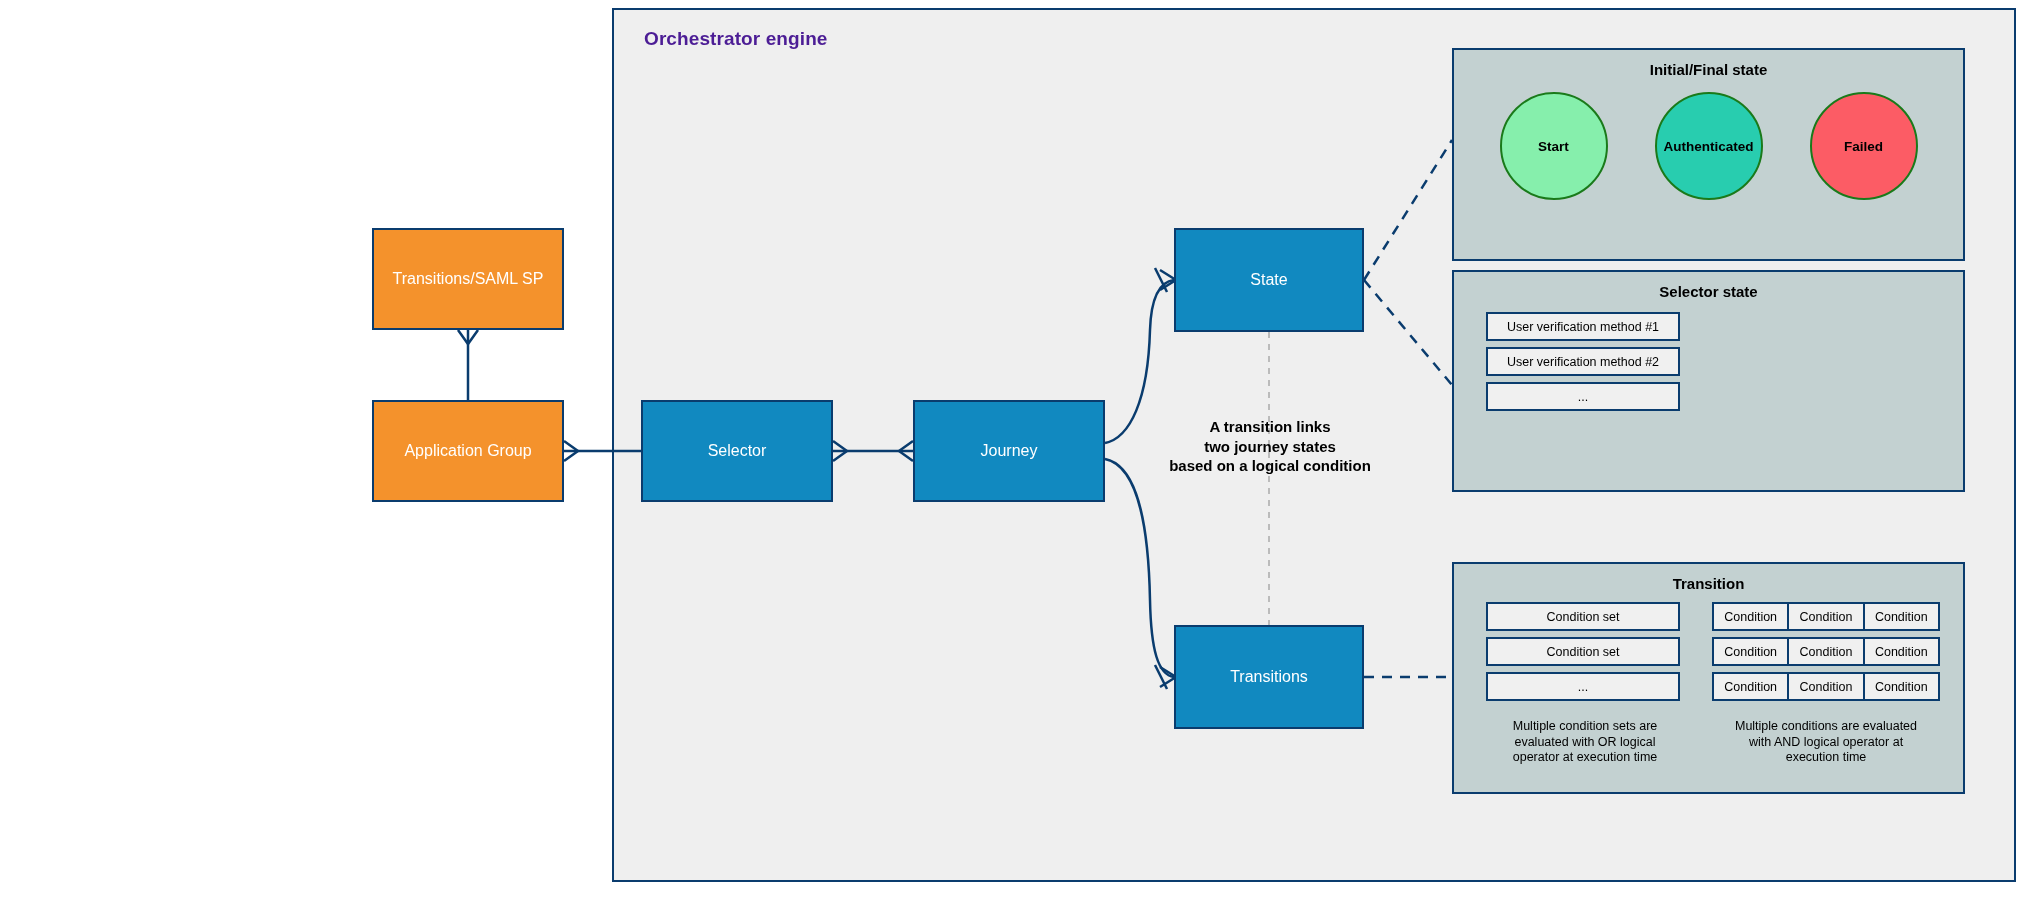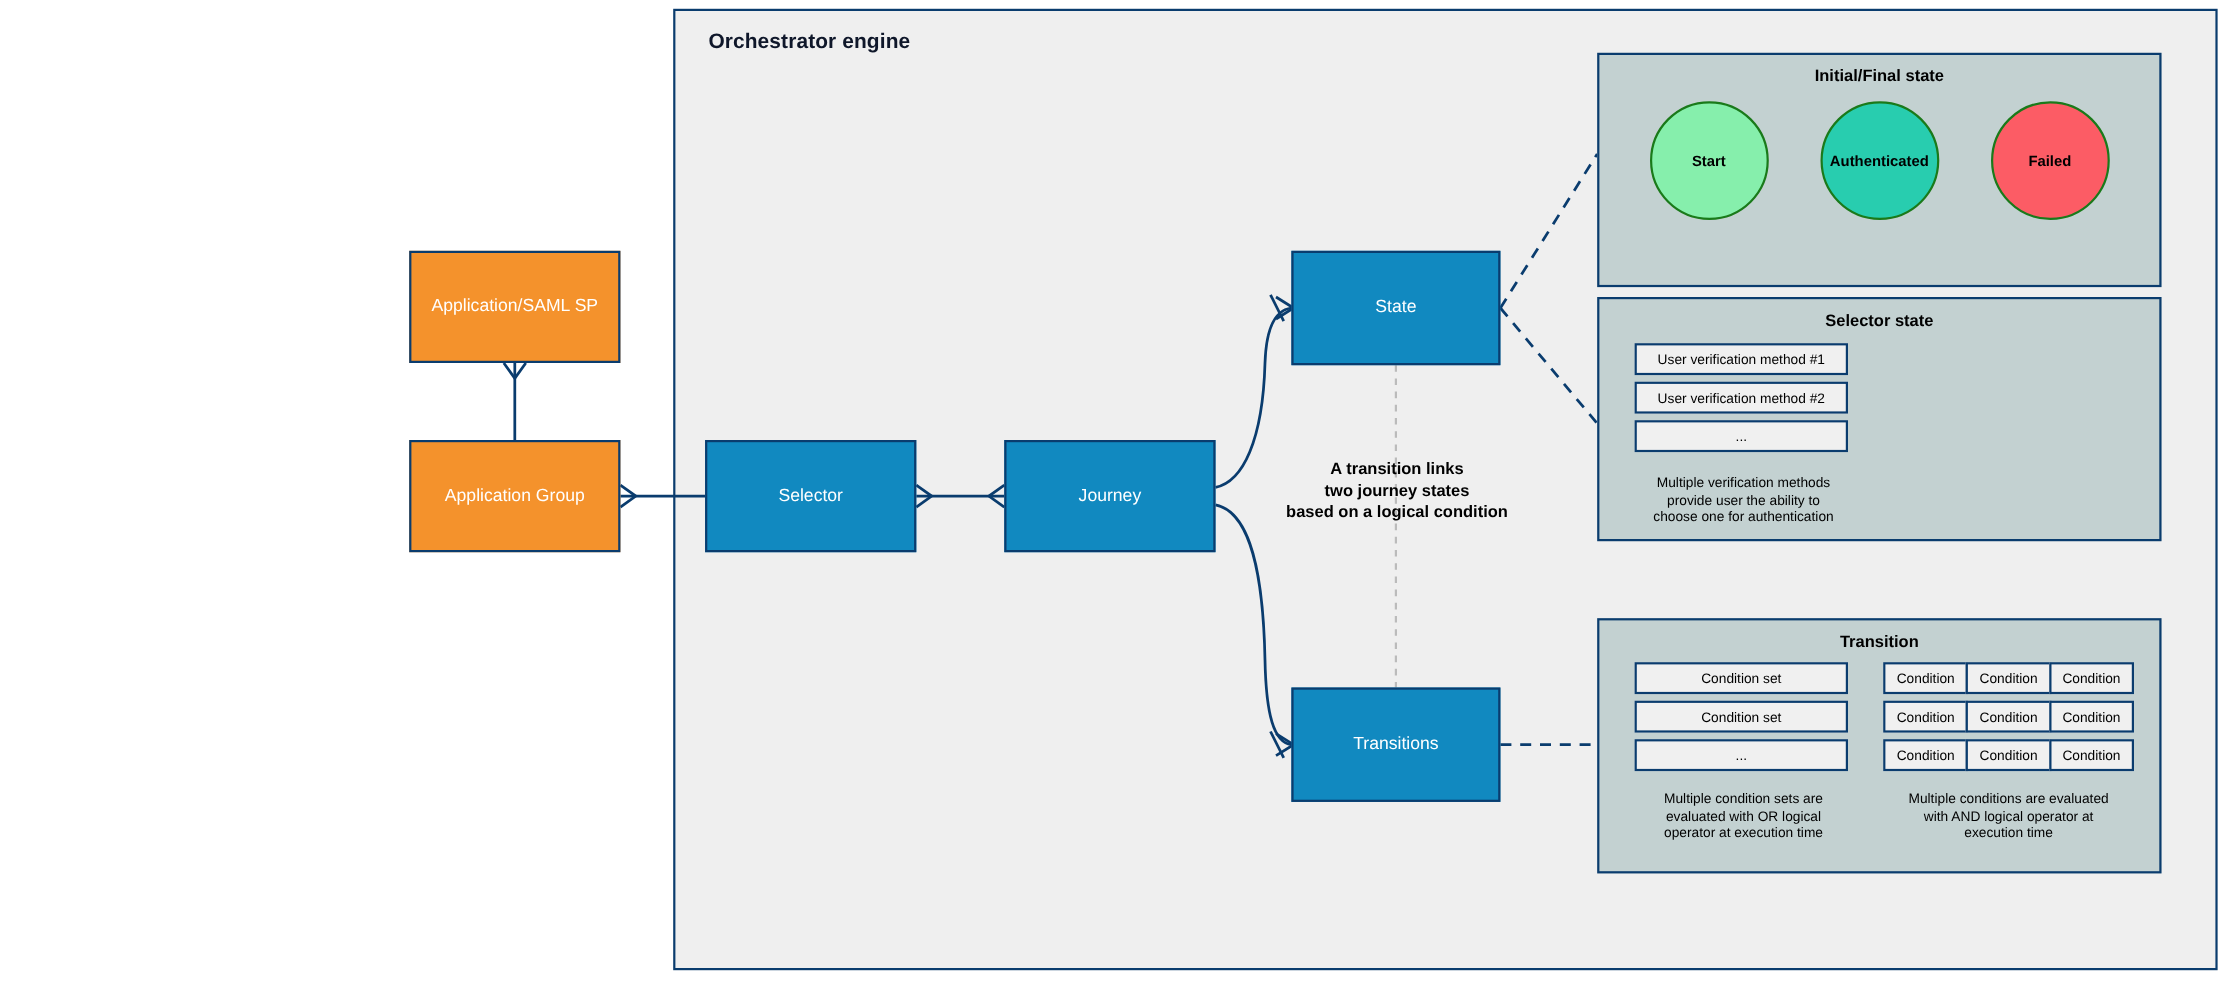--- a/index.html
+++ b/index.html
@@ -33,21 +33,21 @@
     background: #EFEFEF;
     border: 2px solid #0A3C6E;
     box-sizing: border-box;
   }
   #orchestrator-title {
     position: absolute;
     left: 644px;
     top: 28px;
     font-size: 19px;
     font-weight: bold;
-    color: #0f172a;
+    color: #4c1d95;
     letter-spacing: 0.1px;
   }
 
   
   .node {
     position: absolute;
     box-sizing: border-box;
     border: 2px solid #0A3C6E;
     display: flex;
     align-items: center;
@@ -224,21 +224,21 @@
 
     <g>
       <line x1="1364" y1="280" x2="1452" y2="385" stroke="#0A3C6E" stroke-width="2.5" stroke-dasharray="10,8" fill="none"></line>
     </g>
 
     <g>
       <line x1="1364" y1="677" x2="1452" y2="677" stroke="#0A3C6E" stroke-width="2.5" stroke-dasharray="10,8" fill="none"></line>
     </g>
   </svg>
 
-  <div class="node orange" id="node-app-saml">Application/SAML SP</div>
+  <div class="node orange" id="node-app-saml">Transitions/SAML SP</div>
 
   <div class="node blue" id="node-selector">Selector</div>
 
   <div class="node orange" id="node-app-group">Application Group</div>
 
   <div class="node blue" id="node-journey">Journey</div>
 
   <div class="node blue" id="node-state">State</div>
 
   <div class="node blue" id="node-transitions">Transitions</div>
@@ -260,25 +260,20 @@
 
   <div class="panel" id="panel-challenge">
     <div class="panel-title">Selector state</div>
 
     <div class="stack" id="challenge-stack">
       <div class="item-box">User verification method #1</div>
       <div class="item-box">User verification method #2</div>
       <div class="item-box">...</div>
     </div>
 
-    <div class="caption" id="challenge-caption">
-      <span>Multiple verification methods</span>
-      <span>provide user the ability to</span>
-      <span>choose one for authentication</span>
-    </div>
   </div>
 
   <div class="panel" id="panel-transition">
     <div class="panel-title">Transition</div>
 
     <div class="stack" id="cond-set-stack">
       <div class="item-box">Condition set</div>
       <div class="item-box">Condition set</div>
       <div class="item-box">...</div>
     </div>

